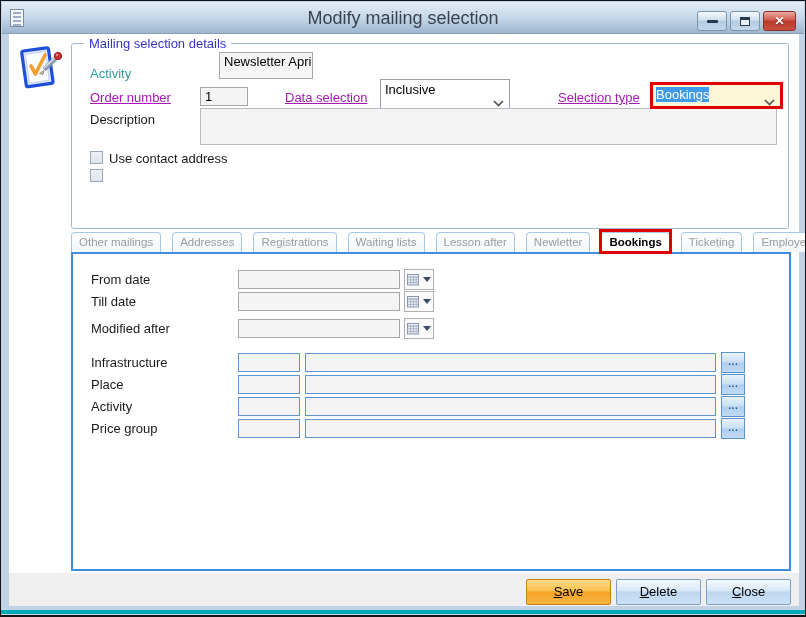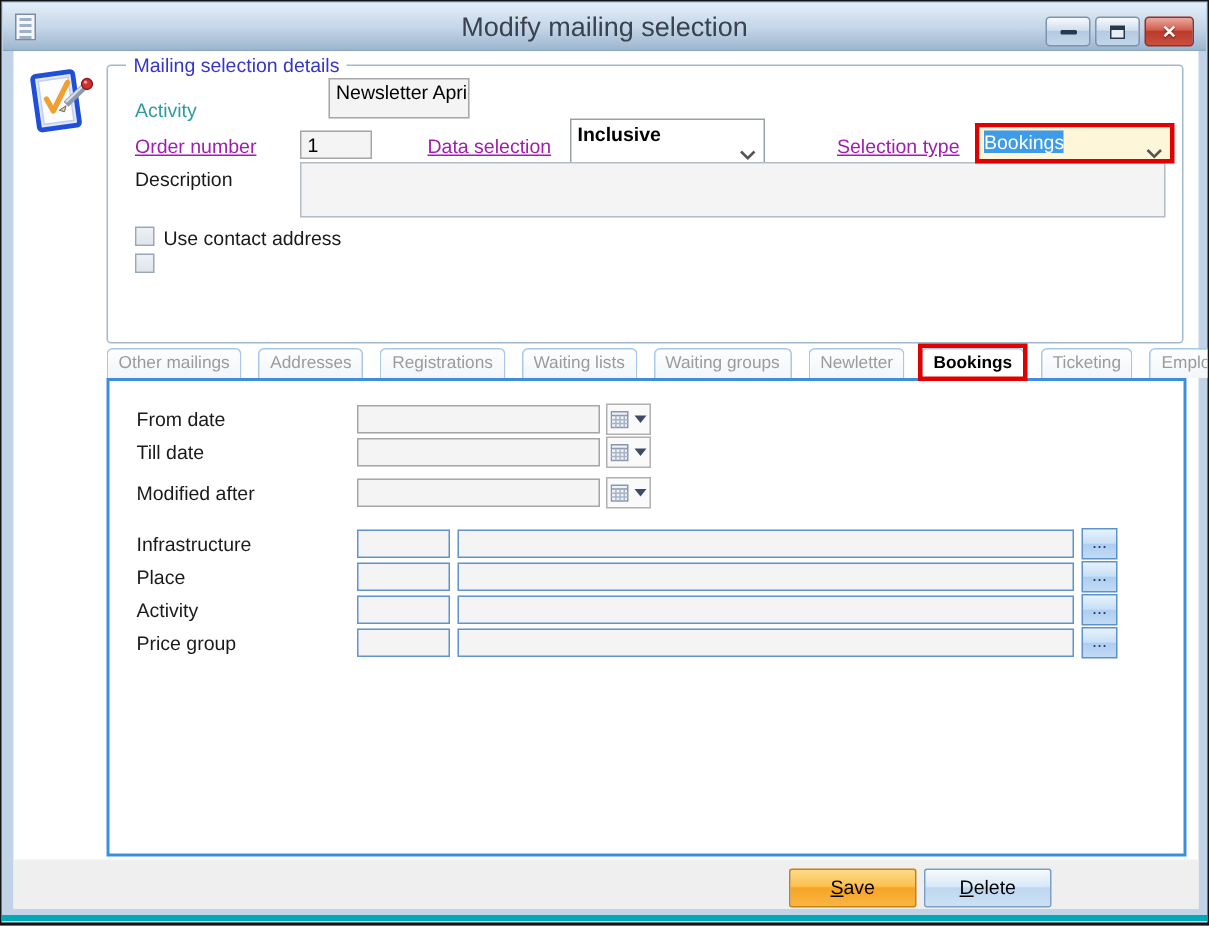--- a/index.html
+++ b/index.html
@@ -146,21 +146,21 @@
   <div class="groupbox">
     <span class="legend">Mailing selection details</span>
 
     <span class="lbl lbl-teal" style="left:18px; top:22px;">Activity</span>
     <div class="field" style="left:128px; top:8px; width:94px; height:27px;margin-left:19px;">Newsletter April</div>
 
     <span class="lbl lbl-req" style="left:18px; top:46px;">Order number</span>
     <div class="field" style="left:128px; top:43px; width:48px; height:19px;">1</div>
 
     <span class="lbl lbl-req" style="left:213px; top:46px;">Data selection</span>
-    <div class="combo" style="left:308px; top:35px; width:130px; height:38px;font-weight:bold;">
+    <div class="combo" style="left:308px; top:35px; width:130px; height:38px;">
       <span>Inclusive</span>
       <span class="chev">
         <svg width="11" height="7">
             <polyline points="1,1 5.5,5.5 10,1" stroke="#555" fill="none" stroke-width="1.7"></polyline>
           </svg>
       </span>
     </div>
 
     <span class="lbl lbl-req" style="left:486px; top:46px;">Selection type</span>
     <div class="annotation" style="left:578px; top:38px; width:133px; height:27px;">
@@ -180,21 +180,21 @@
     <span class="checkbox" style="left:18px; top:107px;"></span>
     <span class="lbl" style="left:37px; top:107px;">Use contact address</span>
     <span class="checkbox" style="left:18px; top:125px;"></span>
   </div>
 
   <div class="tabs">
     <div class="tab">Other mailings</div>
     <div class="tab">Addresses</div>
     <div class="tab">Registrations</div>
     <div class="tab">Waiting lists</div>
-    <div class="tab">Waiting groups</div>
+    <div class="tab">Lesson after</div>
     <div class="tab">Newletter</div>
     <div class="tab active">
       <span>Bookings</span>
       <span class="tab-annotation"></span>
     </div>
     <div class="tab">Ticketing</div>
     <div class="tab">Employees</div>
   </div>
 
   <div class="panel">
@@ -261,15 +261,16 @@
 
     <span class="lbl" style="left:18px; top:167px;">Price group</span>
     <div class="bluefield" style="left:165px; top:165px; width:62px;"></div>
     <div class="bluefield" style="left:232px; top:165px; width:411px;"></div>
     <div class="dotsbtn" style="left:648px; top:164px;">...</div>
   </div>
 
   <div class="footer"></div>
   <div class="btn btn-blue mnemonic" style="left:615px;"><u>D</u>elete</div>
   <div class="btn btn-orange mnemonic" style="left:525px;"><u>S</u>ave</div>
+  <div class="btn btn-blue mnemonic" style="left:705px;"><u>C</u>lose</div>
 
   <div class="teal-strip"></div>
 </div>
 
 </body></html>

